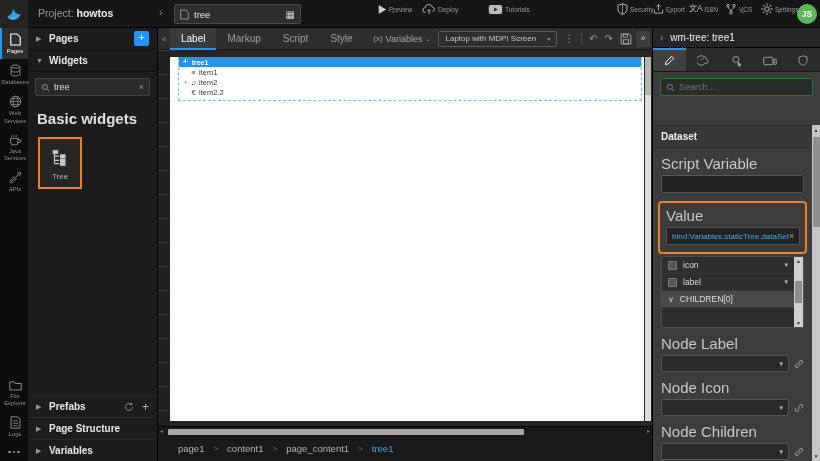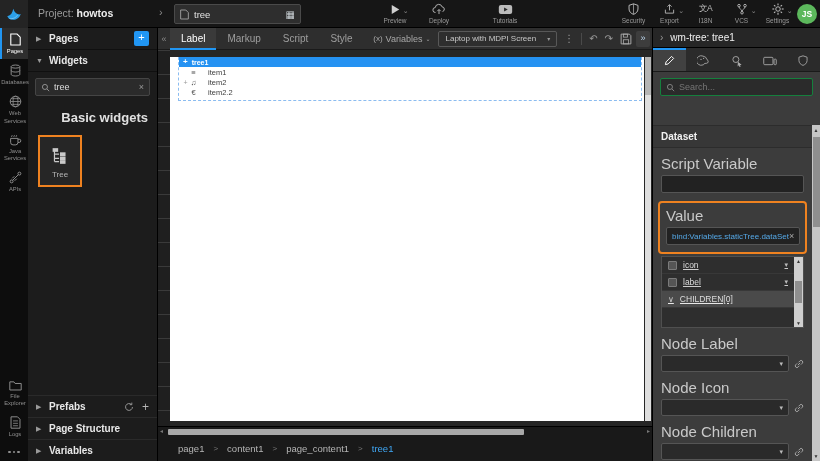--- a/index.html
+++ b/index.html
@@ -9,21 +9,21 @@
 
   
   #topbar { position:absolute; left:0; top:0; width:820px; height:28px; background:#161616; border-bottom:1px solid #000; z-index:30; }
   .logo-box { position:absolute; left:0; top:0; width:28px; height:28px; background:#242424; display:flex; align-items:center; justify-content:center; }
   .proj { position:absolute; left:38px; top:7px; font-size:10.5px; color:#9a9a9a; }
   .proj b { color:#eee; font-weight:bold; }
   .tb-chev { position:absolute; left:159px; top:6px; color:#8a8a8a; font-size:11px; }
   .pagebox { position:absolute; left:174px; top:4px; width:127px; height:20px; background:#2e2e2e; border:1px solid #4a4a4a; border-radius:2px; display:flex; align-items:center; padding:0 5px; gap:5px; }
   .pagebox .pname { flex:1; font-size:9.5px; color:#e2e2e2; }
   .pagebox .grid { color:#cfd6db; font-size:10px; }
-  .tb-act { position:absolute; top:3px; display:flex; flex-direction:column; align-items:center; gap:2px; width:34px; cursor:pointer; }
+  .tb-act { position:absolute; top:3px; display:flex; align-items:center; gap:2px; width:34px; cursor:pointer; }
   .tb-act .lbl { font-size:6.5px; color:#9a9a9a; white-space:nowrap; }
   .tb-act .ic { height:12px; display:flex; align-items:center; justify-content:center; position:relative; }
   .mini-chev { position:absolute; right:-9px; top:4px; font-size:7px; color:#8a8a8a; }
   .right-cluster { position:absolute; right:3px; top:3px; display:flex; gap:3px; align-items:flex-start; }
   .right-cluster .tb-act { position:static; width:33px; }
   .i18n-txt { font-size:8.5px; color:#bbb; letter-spacing:-.5px; }
   .avatar { width:20px; height:20px; margin-top:1px; border-radius:50%; background:#5cb85c; color:#fff; font-size:8.5px; font-weight:bold; display:flex; align-items:center; justify-content:center; }
 
   
   #leftrail { position:absolute; left:0; top:28px; bottom:0; width:28px; background:#0d0d0d; z-index:20; display:flex; flex-direction:column; }
@@ -36,21 +36,21 @@
 
   
   #leftpanel { position:absolute; left:28px; top:28px; bottom:0; width:130px; background:#1c1c1c; border-right:1px solid #000; z-index:10; }
   .lp-row { height:22px; display:flex; align-items:center; gap:6px; padding:0 8px; border-bottom:1px solid #101010; font-size:10px; color:#d8d8d8; cursor:pointer; }
   .lp-caret { font-size:7px; color:#9a9a9a; width:7px; }
   .lp-title { flex:1; font-weight:bold; font-size:10px; color:#e8e8e8; }
   .plus-btn { width:15px; height:15px; background:#2196f3; color:#fff; border-radius:2px; font-size:11px; line-height:13px; text-align:center; cursor:pointer; }
   .lp-search { margin:6px 7px; height:18px; background:#2b2b2b; border:1px solid #454545; border-radius:2px; display:flex; align-items:center; gap:4px; padding:0 5px; }
   .lp-search input { flex:1; background:transparent; border:none; outline:none; color:#ddd; font-size:9px; width:70px; font-family:inherit; }
   .lp-close { color:#9a9a9a; font-size:9px; cursor:pointer; }
-  .bw-label { padding:8px 9px 4px; font-size:13px; font-weight:bold; color:#e0e0e0;text-align:right; }
+  .bw-label { padding:8px 9px 4px; font-size:15px; font-weight:bold; color:#e0e0e0; }
   .widget-tile { margin:6px 0 0 10px; width:44px; height:52px; background:#262626; border:2px solid #ef8220; display:flex; flex-direction:column; align-items:center; justify-content:center; gap:2px; cursor:pointer; }
   .widget-tile .wlbl { font-size:8px; color:#b5b5b5; }
   .lp-footer { position:absolute; left:0; right:0; bottom:0; }
   .lp-footer .lp-row { border-top:1px solid #2a2a2a; border-bottom:none; }
   .lp-tools { display:flex; gap:8px; align-items:center; color:#9a9a9a; }
 
   
   #center { position:absolute; left:158px; top:28px; bottom:0; width:494px; display:flex; flex-direction:column; background:#262626; }
   .c-toolbar { height:22px; background:#2e2e2e; border-bottom:1px solid #1a1a1a; display:flex; align-items:center; position:relative; }
   .collapse-l { width:12px; text-align:center; color:#8a8a8a; font-size:9px; cursor:pointer; }
@@ -70,21 +70,21 @@
     background-image:repeating-linear-gradient(to bottom,#3a3a3a 0,#3a3a3a 1px,transparent 1px,transparent 24px); }
   .white-canvas { position:absolute; left:12px; right:8px; top:7px; bottom:5px; background:#fff; }
   .v-scroll { position:absolute; right:1px; top:7px; bottom:5px; width:6px; background:#dedede; }
   .v-scroll .vthumb { width:6px; height:38px; background:#b5b5b5; }
   .tree-widget { margin-left:8px; margin-right:2px; border-left:1px dashed #8bbcf0; border-right:1px dashed #8bbcf0; border-bottom:1px dashed #8bbcf0; padding-bottom:3px; }
   .tw-header { height:10px; background:#2592f2; color:#fff; display:flex; align-items:center; gap:4px; padding:0 4px; font-size:7px; font-weight:bold; }
   .tw-header .mv { font-size:8px; line-height:8px; }
   .tw-row { height:10px; display:flex; align-items:center; font-size:7.5px; color:#3c3c3c; padding-left:3px; }
   .tw-exp { width:7px; color:#9a9a9a; font-size:7px; text-align:center; }
   .tw-glyph { width:9px; text-align:center; color:#555; font-size:7.5px; }
-  .tw-lbl { margin-left:10px; }
+  .tw-lbl { margin-left:1px; }
 
   .h-scroll { height:9px; background:#191919; position:relative; border-top:1px solid #000; }
   .h-scroll .harrow { position:absolute; top:0; font-size:6px; color:#777; line-height:9px; }
   .h-scroll .hthumb { position:absolute; left:10px; top:1.5px; width:72%; height:6px; background:#a8a8a8; border-radius:1px; }
   .crumbbar { height:26px; background:#191919; display:flex; align-items:center; gap:9px; padding-left:20px; font-size:9.5px; color:#b5b5b5; }
   .crumb-sep { color:#777; font-size:8px; }
   .crumb.current { color:#3fa7f5; }
 
   
   #rightpanel { position:absolute; left:652px; top:28px; bottom:0; width:168px; background:#3c3c3c; border-left:1px solid #000; z-index:10; }
@@ -101,21 +101,21 @@
   .fld-label { padding:7px 8px 3px; font-size:15px; color:#c9c9c9; }
   .fld-input { margin:0 8px; height:18px; background:#222; border:1px solid #555; border-radius:2px; display:flex; align-items:center; padding:0 5px; }
   .value-group { margin:8px 5px 2px; border:2px solid #ef8220; border-radius:4px; padding:0 0 7px; }
   .value-group .fld-label { padding:4px 6px 3px; }
   .vg-row { display:flex; align-items:center; gap:5px; margin:0 6px; }
   .vg-input { flex:1; height:18px; background:#222; border:1px solid #555; border-radius:2px; display:flex; align-items:center; padding:0 5px; }
   .bind-txt { flex:1; font-size:8px; color:#55a9e8; white-space:nowrap; overflow:hidden; }
   .x-clear { color:#aaa; font-size:9px; cursor:pointer; }
   .orderbox { margin:2px 8px 0; background:#2e2e2e; border:1px solid #4f4f4f; height:72px; position:relative; overflow:hidden; }
   .ob-inner { position:absolute; left:0; right:9px; top:0; bottom:0; }
-  .ob-row { height:17px; display:flex; align-items:center; gap:6px; padding:0 6px; border-bottom:1px solid #383838;text-decoration:underline; }
+  .ob-row { height:17px; display:flex; align-items:center; gap:6px; padding:0 6px; border-bottom:1px solid #383838; }
   .ob-check { width:9px; height:9px; background:#555; border:1px solid #7a7a7a; border-radius:1px; cursor:pointer; }
   .ob-lbl { flex:1; font-size:8.5px; color:#ddd; white-space:nowrap; overflow:hidden; }
   .ob-caret { color:#bbb; font-size:7px; cursor:pointer; }
   .ob-group { background:#4a4a4a; color:#e8e8e8; }
   .ob-group .gexp { font-size:8px; color:#ccc; }
   .ob-group .ob-lbl { font-size:8.5px; }
   .ob-scroll { position:absolute; right:0; top:0; bottom:0; width:9px; background:#cfcfcf; display:flex; flex-direction:column; align-items:center; justify-content:space-between; padding:1px 0; }
   .ob-scroll .sarrow { font-size:5px; color:#333; line-height:6px; }
   .ob-scroll .sthumb { flex:0 0 22px; width:7px; background:#8f8f8f; }
   .node-field { }

